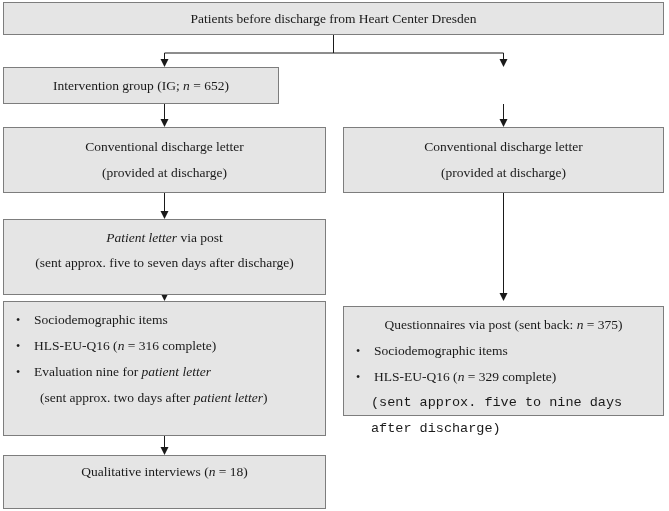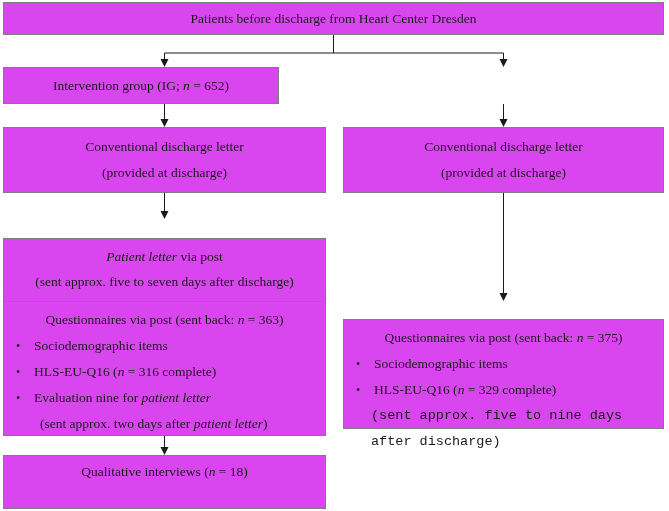--- a/index.html
+++ b/index.html
@@ -9,21 +9,21 @@
     background:#ffffff;
     font-family:"Liberation Serif", serif;
     font-size:13.5px;
     color:#1a1a1a;
     overflow:hidden;
   }
   .box{
     position:absolute;
     box-sizing:border-box;
     border:1px solid #7d7d7d;
-    background:#d946ef;
+    background:#e5e5e5;
     text-align:center;
   }
   .it{font-style:italic;}
   .line{line-height:26px;}
   .center{text-align:center;}
   .bullet-row{
     position:relative;
     text-align:left;
     padding-left:30px;
     line-height:26px;
@@ -40,24 +40,24 @@
   svg.connectors{
     position:absolute;left:0;top:0;
     pointer-events:none;
   }
   
   #top-box{left:3px;top:2px;width:661px;height:33px;line-height:31px;}
   #ig-group{left:3px;top:67px;width:276px;height:37px;line-height:35px;}
   #cg-group{left:343px;top:67px;width:321px;height:37px;line-height:35px;}
   #ig-conv{left:3px;top:127px;width:323px;height:66px;padding-top:6px;}
   #cg-conv{left:343px;top:127px;width:321px;height:66px;padding-top:6px;}
-  #ig-letter{left:3px;top:219px;width:323px;height:76px;padding-top:5px;margin-top:19px;}
+  #ig-letter{left:3px;top:219px;width:323px;height:76px;padding-top:5px;}
   #ig-letter .line{line-height:25px;}
   #ig-quest{left:3px;top:301px;width:323px;height:135px;padding-top:5px;}
-  #cg-quest{left:343px;top:319px;width:321px;height:110px;padding-top:5px;}
+  #cg-quest{left:343px;top:306px;width:321px;height:110px;padding-top:5px;}
   #ig-quest .note-line{padding-left:36px;}
   #cg-quest .note-line{padding-left:27px;font-family:Liberation Mono, monospace;}
   #ig-qual{left:3px;top:455px;width:323px;height:54px;padding-top:4px;}
   #ig-qual .line{line-height:23px;}
 </style>
 </head>
 <body>
 
 <div class="canvas">
 
@@ -104,21 +104,20 @@
     <div class="line">Conventional discharge letter</div>
     <div class="line">(provided at discharge)</div>
   </div>
 
   <div class="box" id="ig-letter">
     <div class="line"><span class="it">Patient letter</span><span> via post</span></div>
     <div class="line">(sent approx. five to seven days after discharge)</div>
   </div>
 
   <div class="box" id="ig-quest">
-    <div class="line center"><span>Questionnaires via post (sent back: </span><span class="it">n</span><span> = 363)</span></div>
     <div class="bullet-row"><span class="bullet-marker">•</span><span>Sociodemographic items</span></div>
     <div class="bullet-row"><span class="bullet-marker">•</span><span>HLS-EU-Q16 (</span><span class="it">n</span><span> = 316 complete)</span></div>
     <div class="bullet-row"><span class="bullet-marker">•</span><span>Evaluation nine for </span><span class="it">patient letter</span></div>
     <div class="note-line"><span>(sent approx. two days after </span><span class="it">patient letter</span><span>)</span></div>
   </div>
 
   <div class="box" id="cg-quest">
     <div class="line center"><span>Questionnaires via post (sent back: </span><span class="it">n</span><span> = 375)</span></div>
     <div class="bullet-row"><span class="bullet-marker">•</span><span>Sociodemographic items</span></div>
     <div class="bullet-row"><span class="bullet-marker">•</span><span>HLS-EU-Q16 (</span><span class="it">n</span><span> = 329 complete)</span></div>

